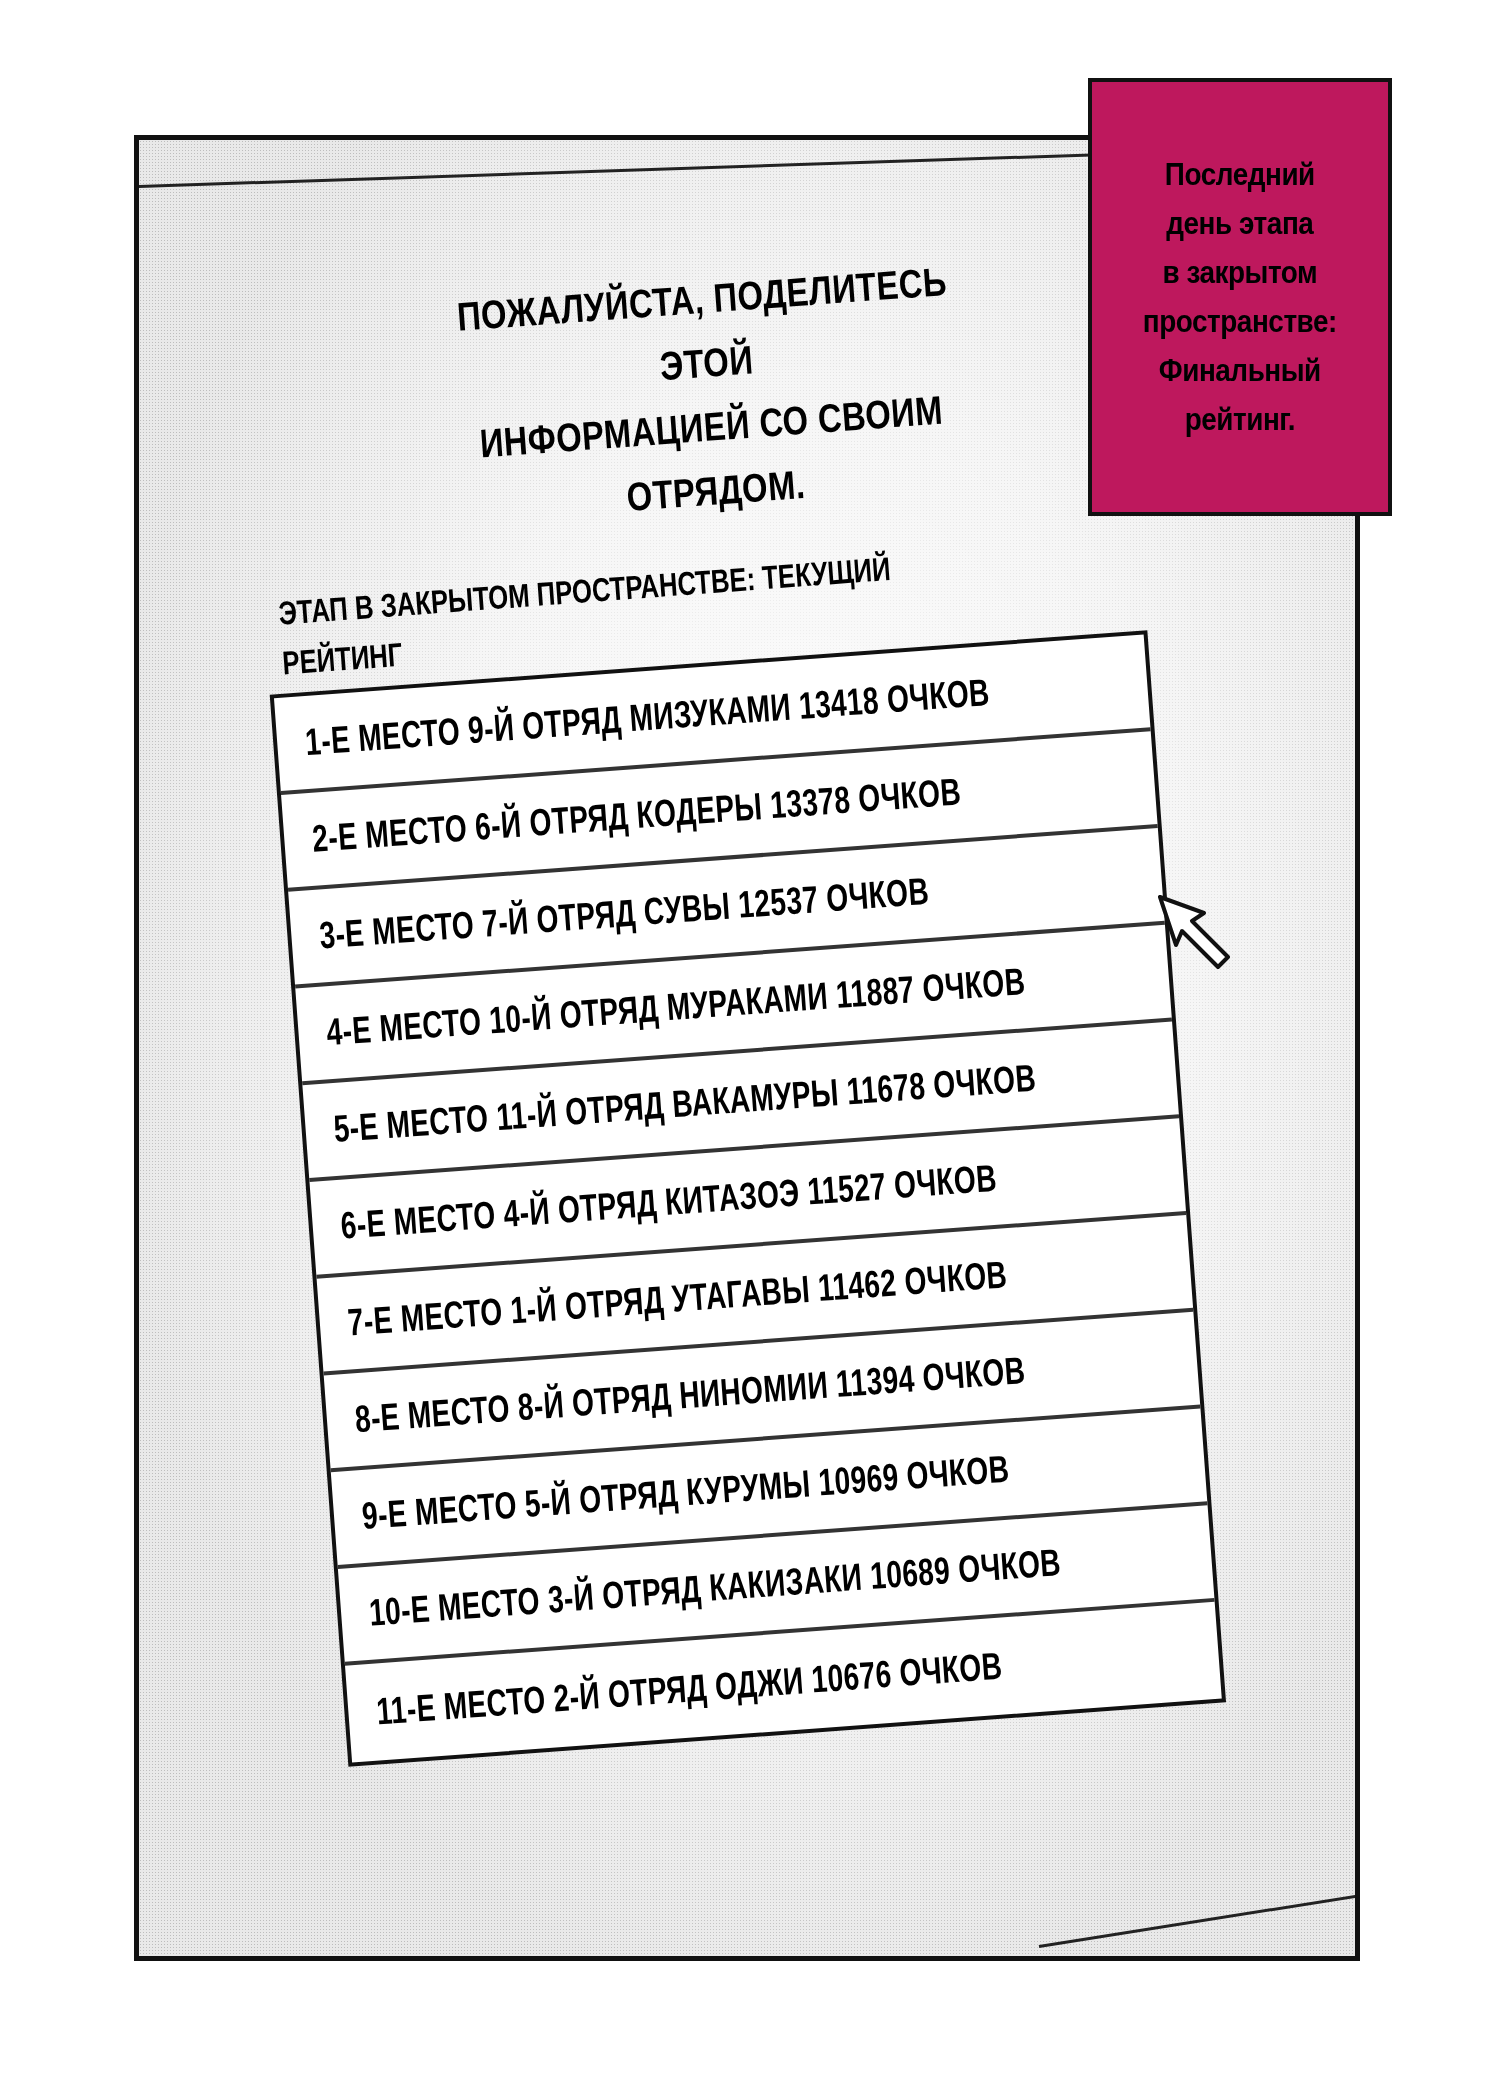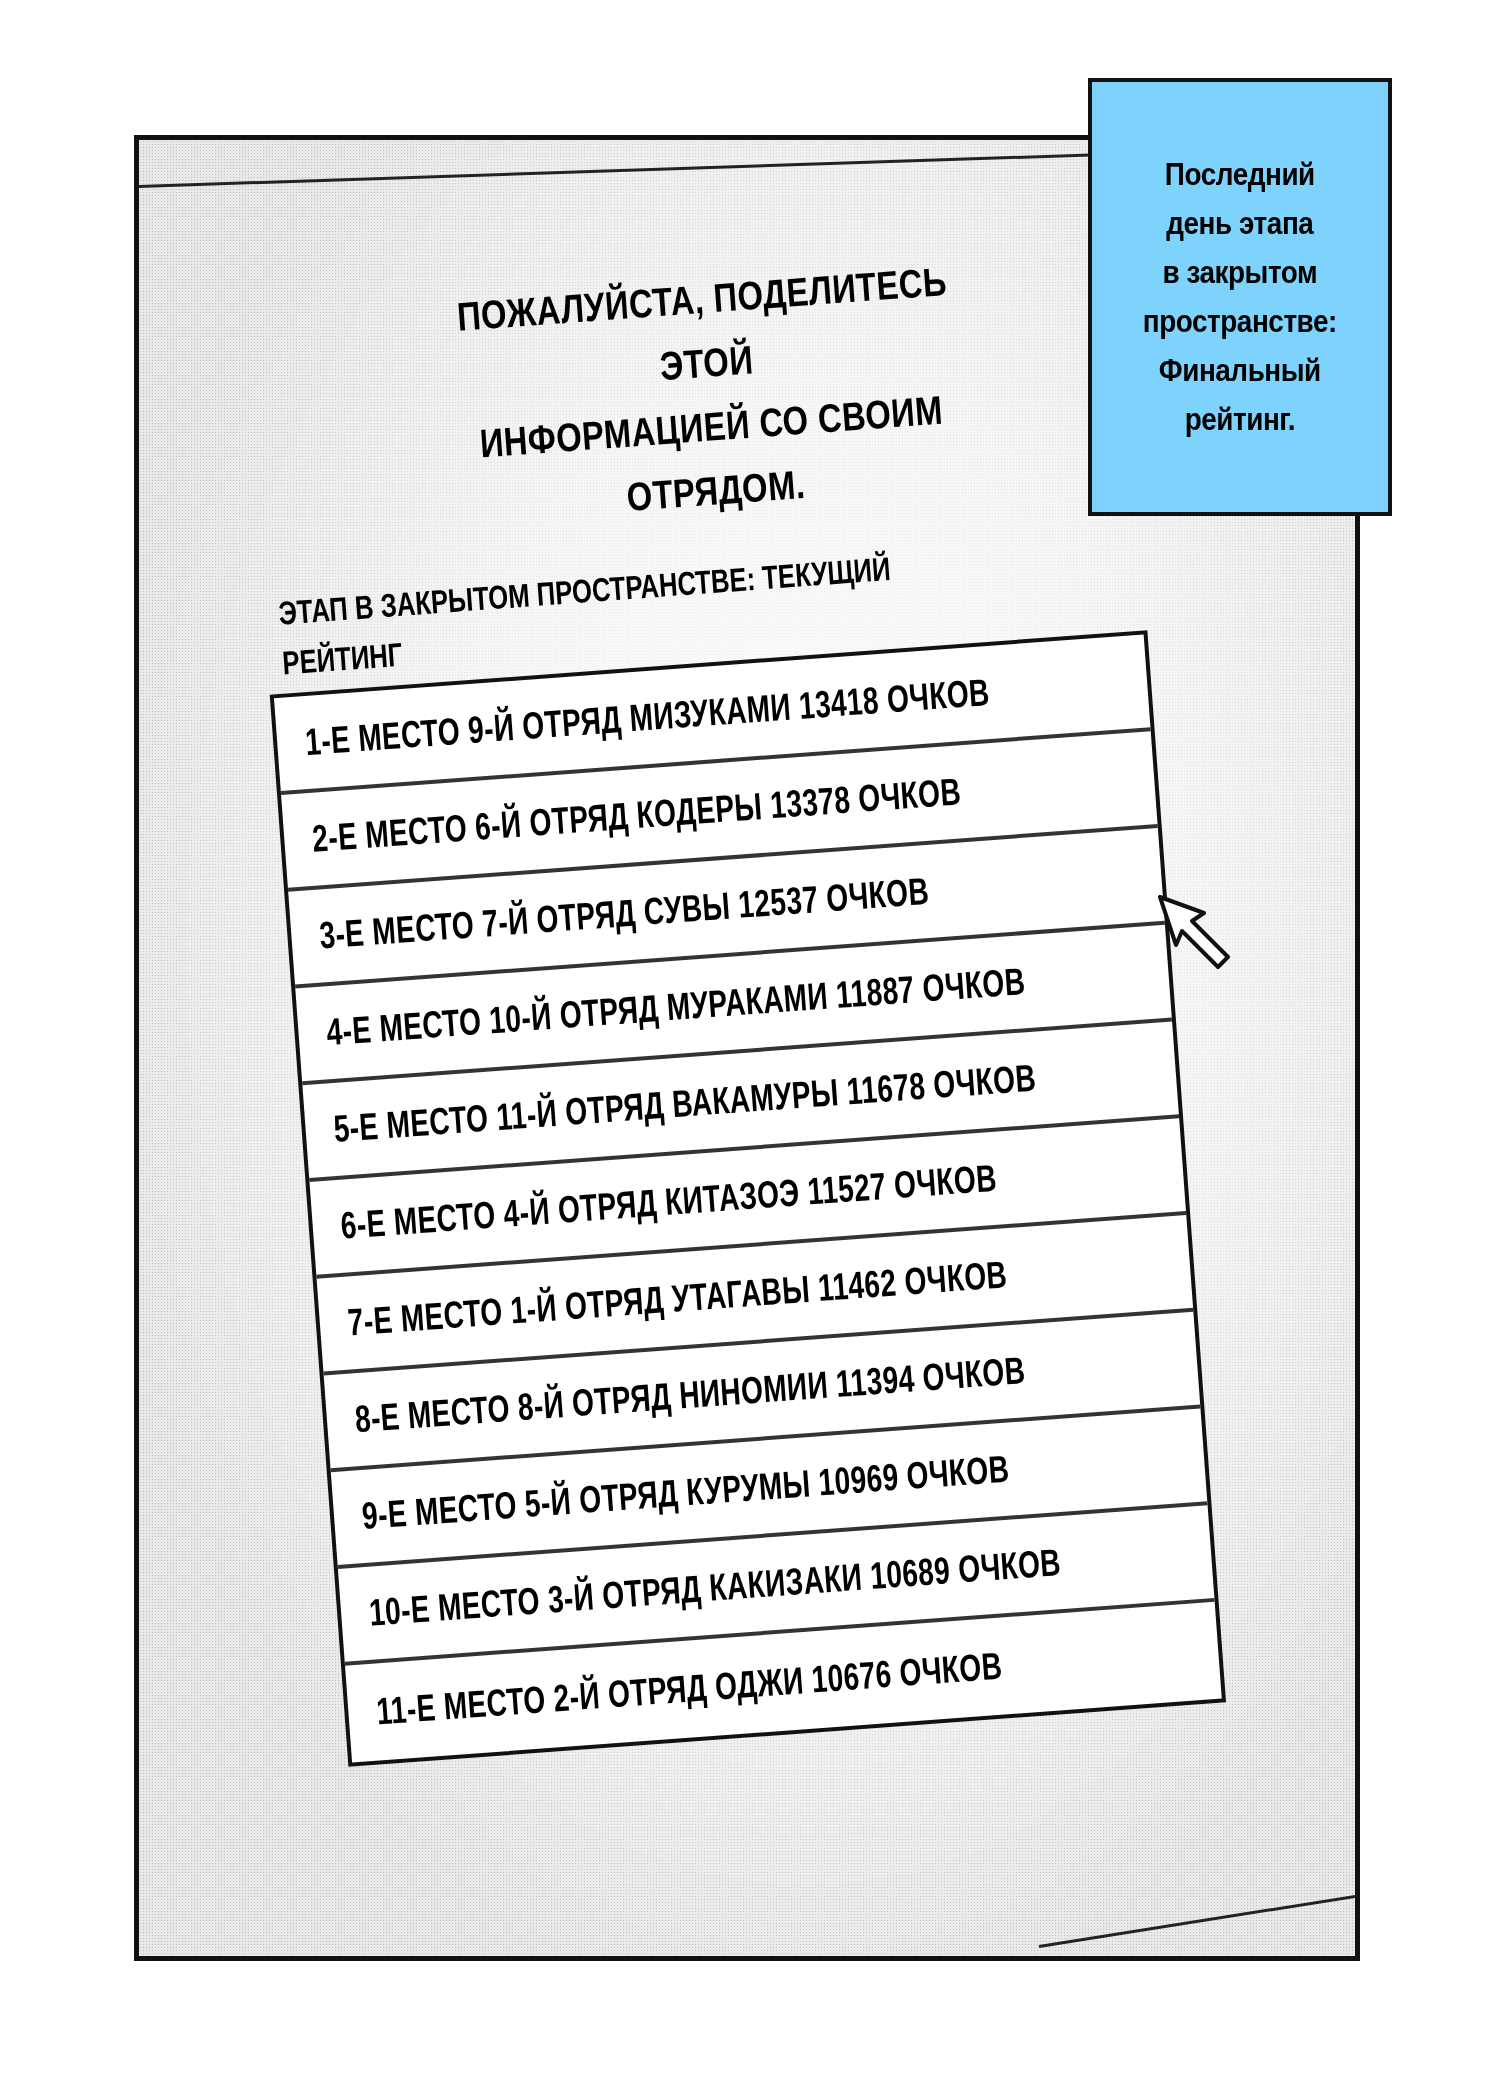--- a/index.html
+++ b/index.html
@@ -15,21 +15,21 @@
         radial-gradient(ellipse at 55% 45%, rgba(255,255,255,0.95) 0%, rgba(255,255,255,0.6) 40%, rgba(255,255,255,0) 75%),
         radial-gradient(#bdbdbd 0.8px, transparent 1px);
       background-size: 100% 100%, 3px 3px;
       overflow: hidden;
     }
     .edge-line {
       position: absolute; height: 3px; background: #222; transform-origin: left center;
     }
     .caption-box {
       position: absolute; left: 1088px; top: 78px; width: 304px; height: 438px;
-      border: 4px solid #111; background: #7dd3fc; box-sizing: border-box;
+      border: 4px solid #111; background: #be185d; box-sizing: border-box;
       display: flex; align-items: center; justify-content: center; text-align: center;
       z-index: 5;
     }
     .caption-text {
       font-family: "Liberation Sans", sans-serif; font-weight: bold; font-size: 31px;
       line-height: 49px; color: #000; white-space: pre-line; letter-spacing: -0.5px;
       transform: scaleX(0.9);
     }
     .sheet {
       position: absolute; left: 250px; top: 290px; width: 1000px;

